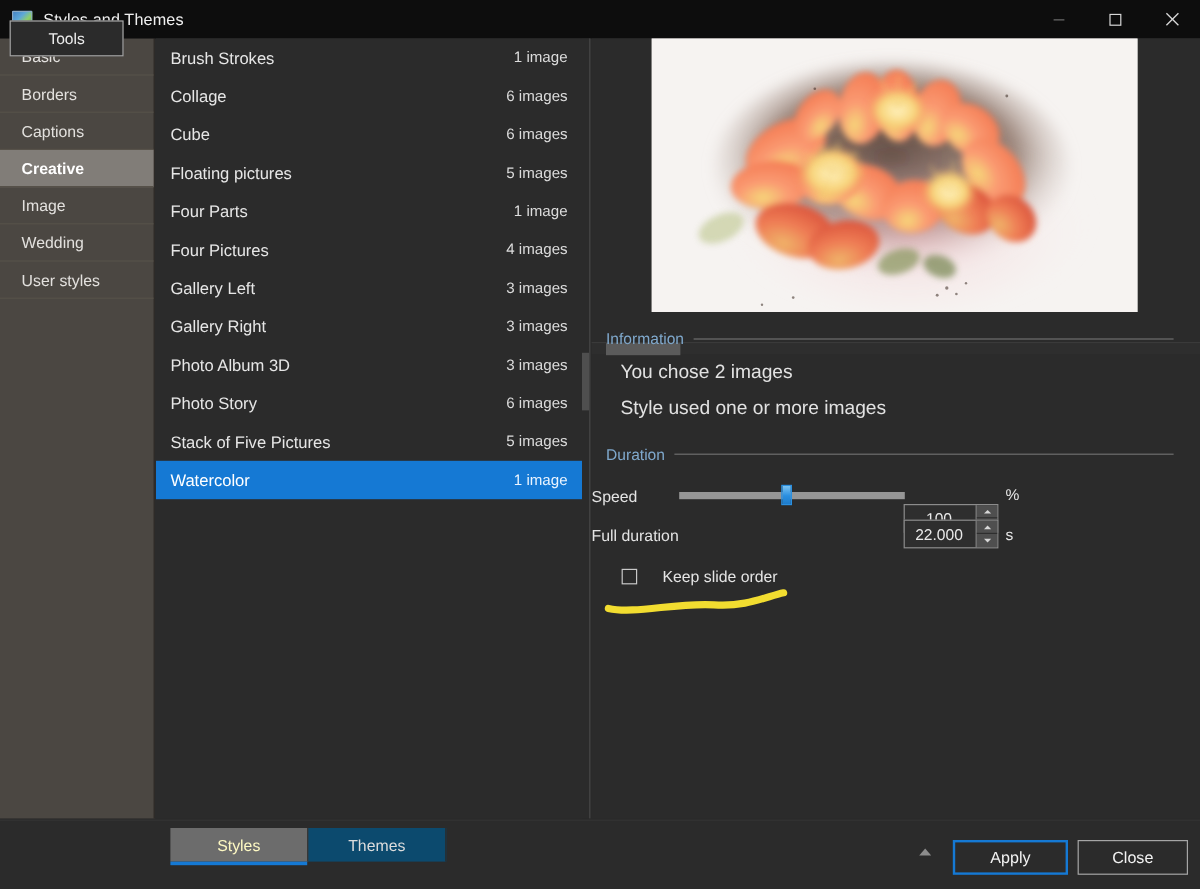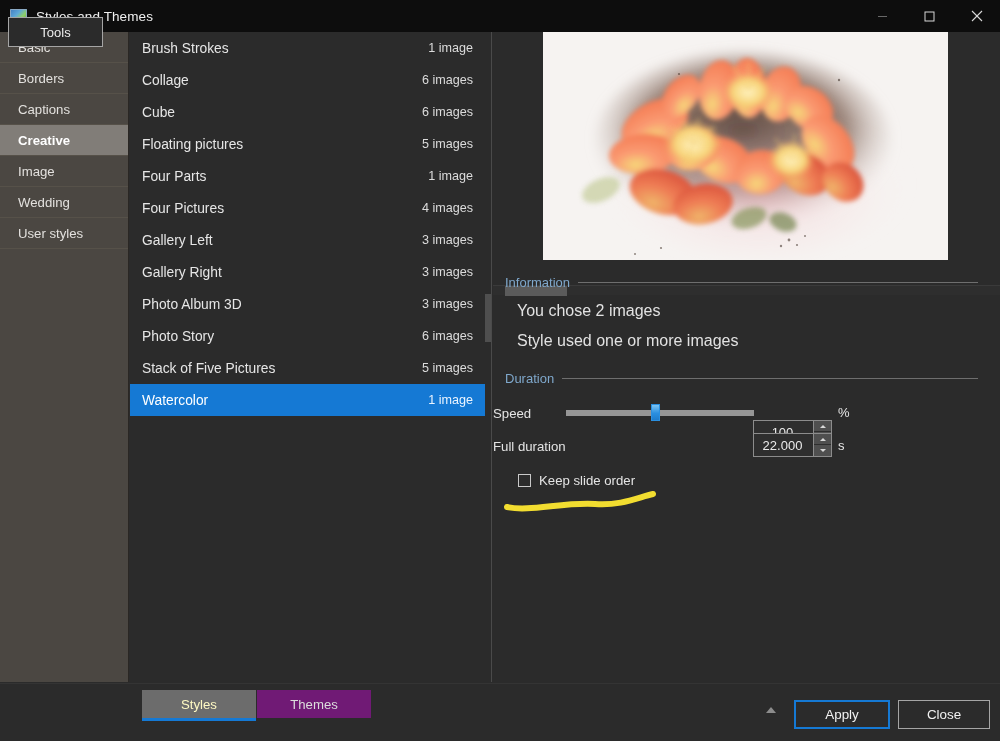--- a/index.html
+++ b/index.html
@@ -161,41 +161,41 @@
   .spin-btn.up i { border-bottom: 3px solid #d8d8d8; }
   .spin-btn.down i { border-top: 3px solid #d8d8d8; }
   .unit { position: absolute; color: #e6e6e6; font-size: 13px; }
 
   
   #chk-row { position: absolute; left: 0; top: 473px; display: flex; align-items: center; }
   #chk-box {
     width: 13px; height: 13px; margin-left: 518px;
     border: 1px solid #c9c9c9; background: #2b2b2b;
   }
-  #chk-label { color: #e4e4e4; font-size: 13.2px; margin-left: 8px; }
+  #chk-label { color: #e4e4e4; font-size: 13.2px; margin-left: 21px; }
 
   #highlight-mark { position: absolute; left: 503px; top: 490px; }
 
   
   #bottombar {
     position: absolute; left: 0; top: 683px; width: 1000px; height: 58px;
     background: #2b2b2b; border-top: 1px solid #343434;
   }
   #tools-btn {
     position: absolute; left: 8px; top: 17px; width: 95px; height: 30px;
     border: 1px solid #a5a5a5; background: #2b2b2b;
     display: flex; align-items: center; justify-content: center;
     color: #ececec; font-size: 13px;
   }
   #tabs { position: absolute; left: 142px; top: 690px; display: flex; }
   .tab {
     width: 115px; height: 28px;
     display: flex; align-items: center; justify-content: center;
     font-size: 13.2px; color: #dcdcdc;
-    background: #701a75; border-right: 1px solid #2b2b2b;
+    background: #0c4a6e; border-right: 1px solid #2b2b2b;
     position: relative;
   }
   .tab.active { background: #6c6c6c; color: #fef9c3; }
   .tab.active::after {
     content: ""; position: absolute; left: 0; bottom: -3px;
     width: 100%; height: 3px; background: #1579d4;
   }
   #collapse-arrow {
     position: absolute; left: 766px; top: 707px;
     width: 0; height: 0;

